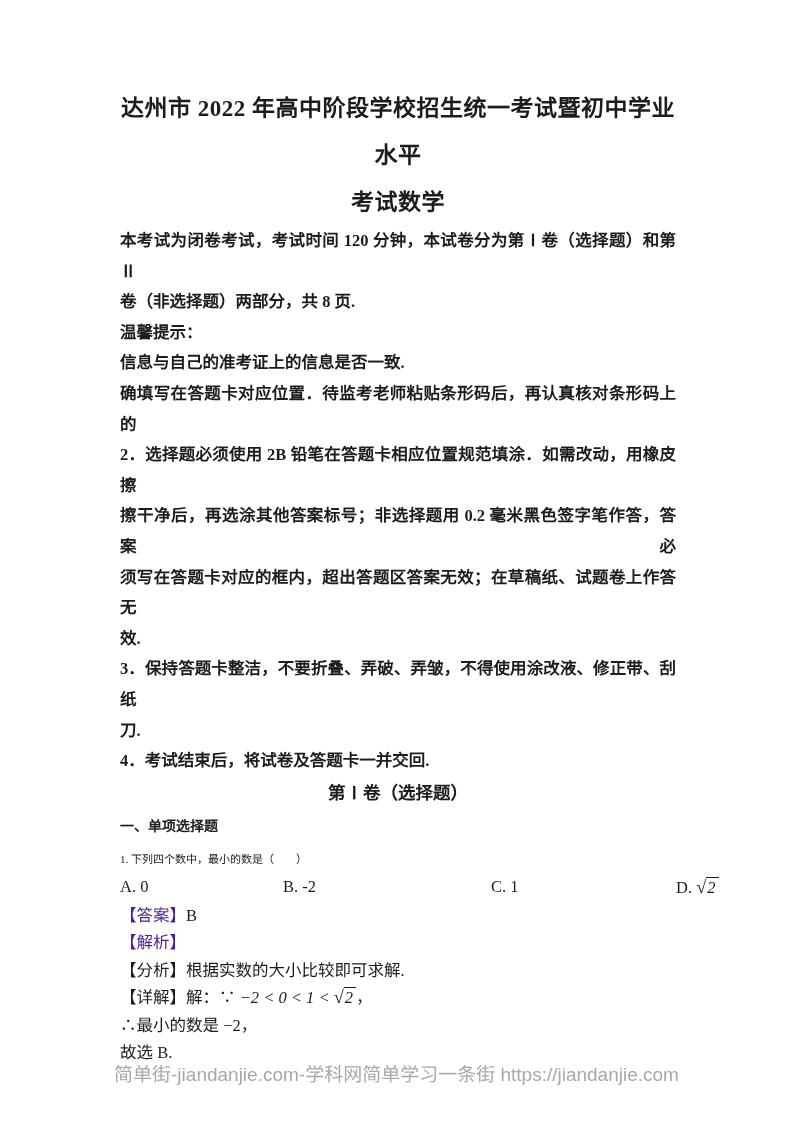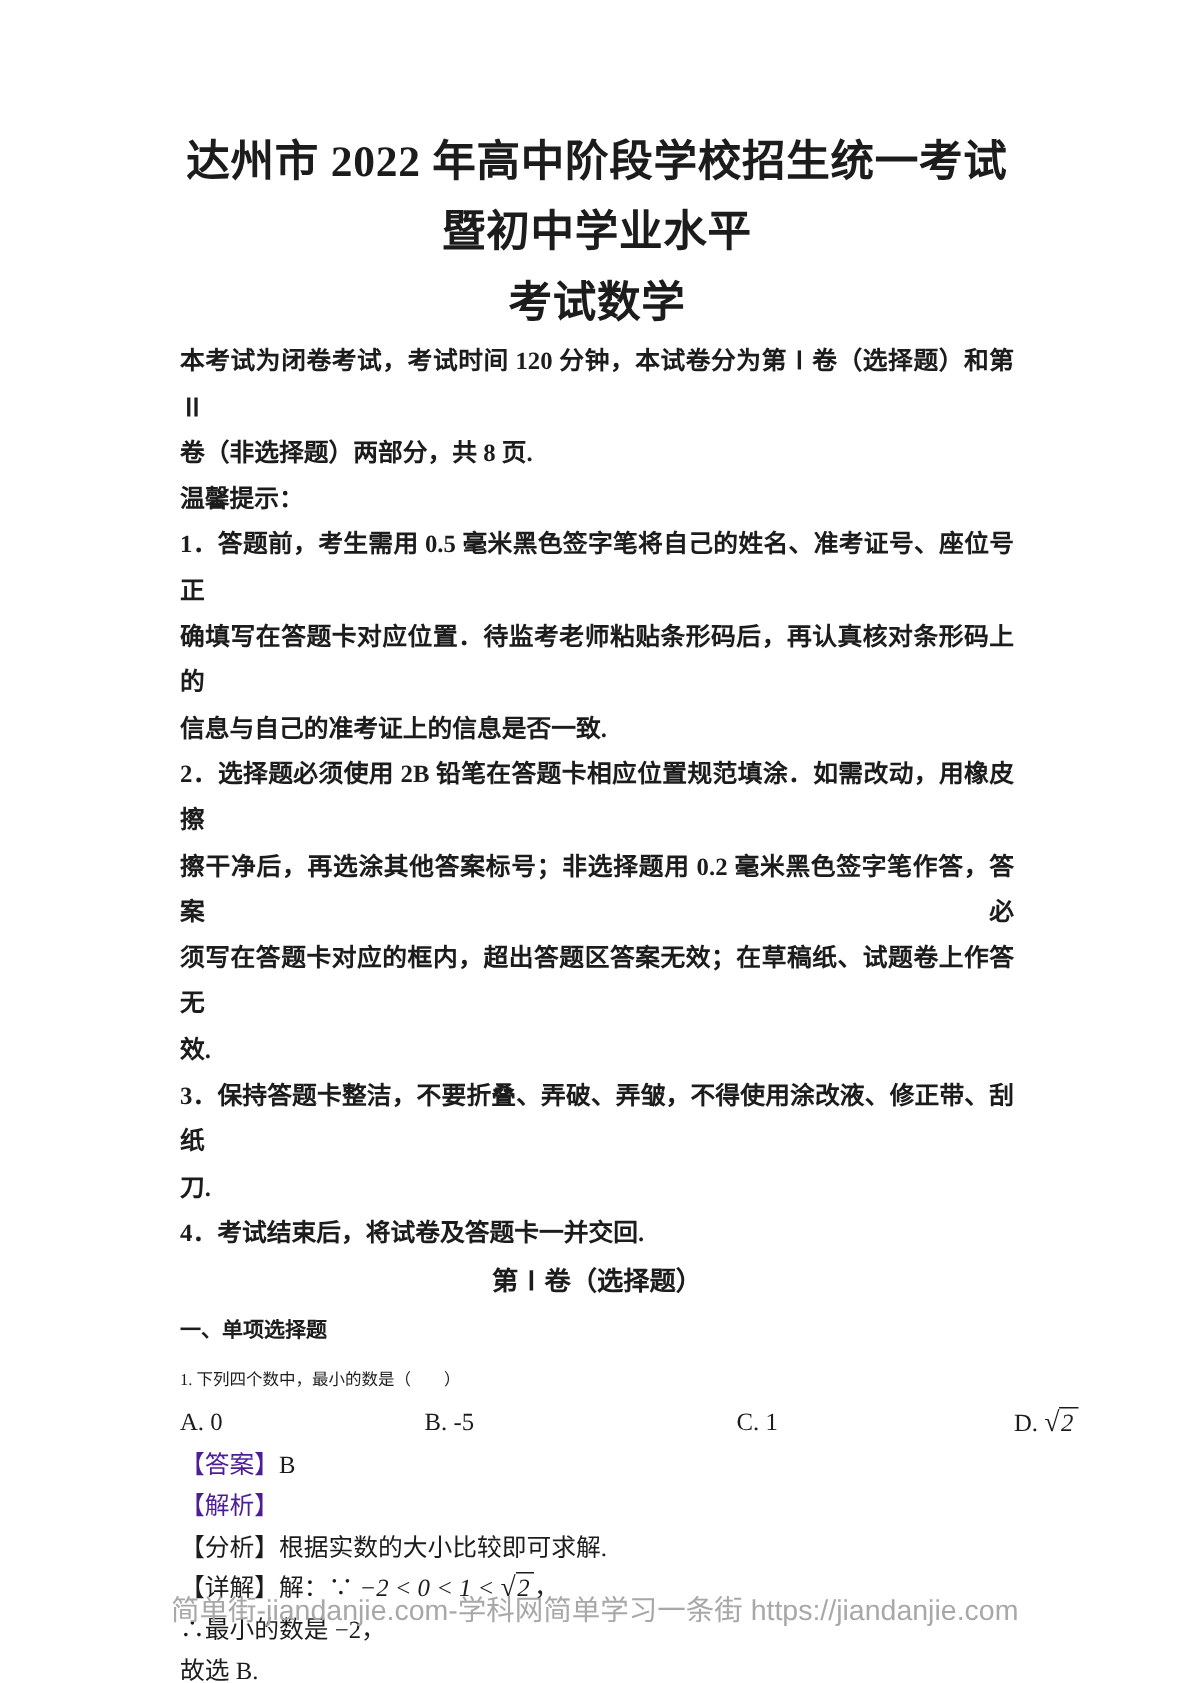--- a/index.html
+++ b/index.html
@@ -10,21 +10,21 @@
     margin: 0 auto;
     background: #ffffff;
     color: #1c1c1c;
     font-family: "Liberation Serif", serif;
     overflow: hidden;
   }
   .content {
     padding: 85px 117px 0 120px;
   }
   .title {
-    font-size: 29px;
+    font-size: 23px;
     line-height: 47px;
     font-weight: 700;
     text-align: center;
     letter-spacing: 0.5px;
   }
   .bold-block {
     font-size: 16.5px;
     line-height: 30.6px;
     font-weight: 700;
   }
@@ -93,44 +93,43 @@
       <span class="line">达州市 2022 年高中阶段学校招生统一考试暨初中学业水平</span>
       <span class="line">考试数学</span>
     </div>
 
     <div class="bold-block">
       <span class="line jl">本考试为闭卷考试，考试时间 120 分钟，本试卷分为第Ⅰ卷（选择题）和第Ⅱ</span>
       <span class="line">卷（非选择题）两部分，共 8 页.</span>
 
       <span class="line">温馨提示：</span>
 
-      <span class="line jl">1．答题前，考生需用 0.5 毫米黑色签字笔将自己的姓名、准考证号、座位号正</span>
+      <span class="line">信息与自己的准考证上的信息是否一致.</span>
       <span class="line jl">确填写在答题卡对应位置．待监考老师粘贴条形码后，再认真核对条形码上的</span>
-      <span class="line">信息与自己的准考证上的信息是否一致.</span>
 
       <span class="line jl">2．选择题必须使用 2B 铅笔在答题卡相应位置规范填涂．如需改动，用橡皮擦</span>
       <span class="line jl">擦干净后，再选涂其他答案标号；非选择题用 0.2 毫米黑色签字笔作答，答案必</span>
       <span class="line jl">须写在答题卡对应的框内，超出答题区答案无效；在草稿纸、试题卷上作答无</span>
       <span class="line">效.</span>
 
       <span class="line jl">3．保持答题卡整洁，不要折叠、弄破、弄皱，不得使用涂改液、修正带、刮纸</span>
       <span class="line">刀.</span>
 
       <span class="line">4．考试结束后，将试卷及答题卡一并交回.</span>
     </div>
 
     <div class="section-heading">第Ⅰ卷（选择题）</div>
 
     <div class="subsection-heading">一、单项选择题</div>
 
     <div class="q-line">1. 下列四个数中，最小的数是（　　）</div>
 
     <div class="options-row">
       <span>A. 0</span>
-      <span>B. -5</span>
+      <span>B. -2</span>
       <span>C. 1</span>
       <span><span>D.</span>&nbsp;<span class="math rad"><span class="rt">√</span><span class="bar">2</span></span></span>
     </div>
 
     <div class="solution">
       <p><span class="tag">【答案】</span><span>B</span></p>
       <p><span class="tag">【解析】</span></p>
       <p>【分析】根据实数的大小比较即可求解.</p>
       <p><span>【详解】解：∵ </span><span class="math">−2 &lt; 0 &lt; 1 &lt; </span><span class="math rad"><span class="rt">√</span><span class="bar">2</span></span><span>，</span></p>
       <p>∴最小的数是 −2，</p>

